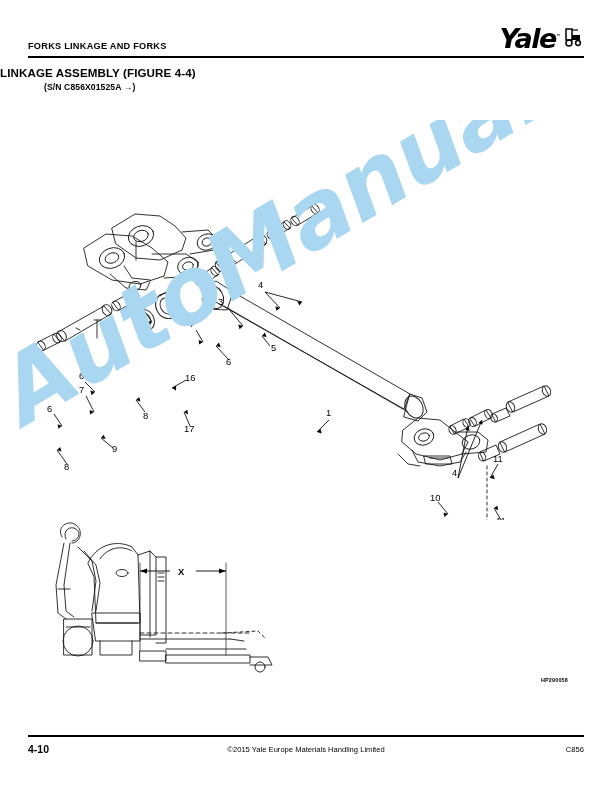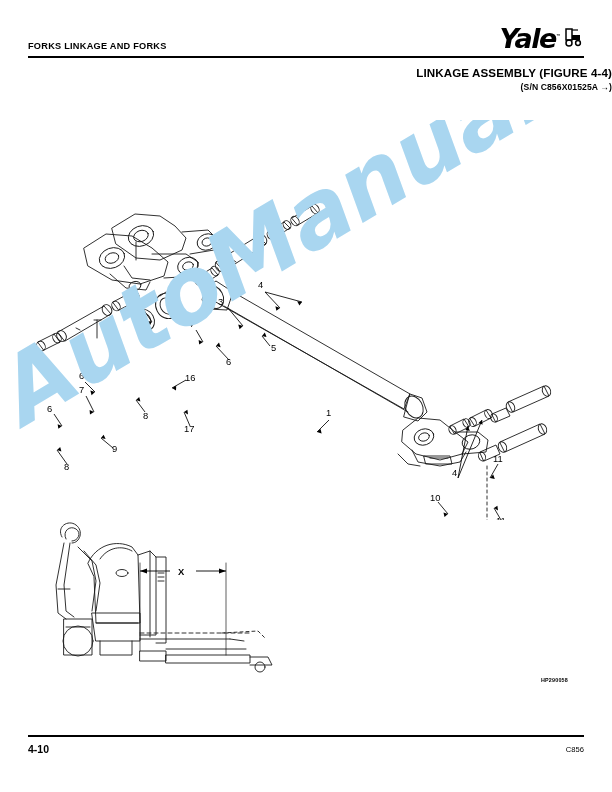--- a/index.html
+++ b/index.html
@@ -73,21 +73,21 @@
     margin-left: 1px;
     margin-bottom: 1px;
   }
 
   
   #title-block {
     position: absolute;
     left: 0;
     top: 66px;
     width: 612px;
-    text-align: right;
+    text-align: left;
   }
   #figure-title {
     font-size: 11.6px;
     font-weight: bold;
     letter-spacing: 0.1px;
   }
   #figure-subtitle {
     font-size: 8.6px;
     font-weight: bold;
     margin-top: 3px;
@@ -544,16 +544,17 @@
       </g>
       <text x="178" y="60" class="lbl" font-weight="bold">X</text>
     </svg>
   </div>
 
   <div id="figure-ref-code">HP290058</div>
 
   <div id="footer-section">
     <div id="footer-rule"></div>
     <div id="footer-page-number">4-10</div>
+    <div id="footer-copyright">©2015 Yale Europe Materials Handling Limited</div>
     <div id="footer-model-code">C856</div>
   </div>
 
 </div>
 
 </body></html>

